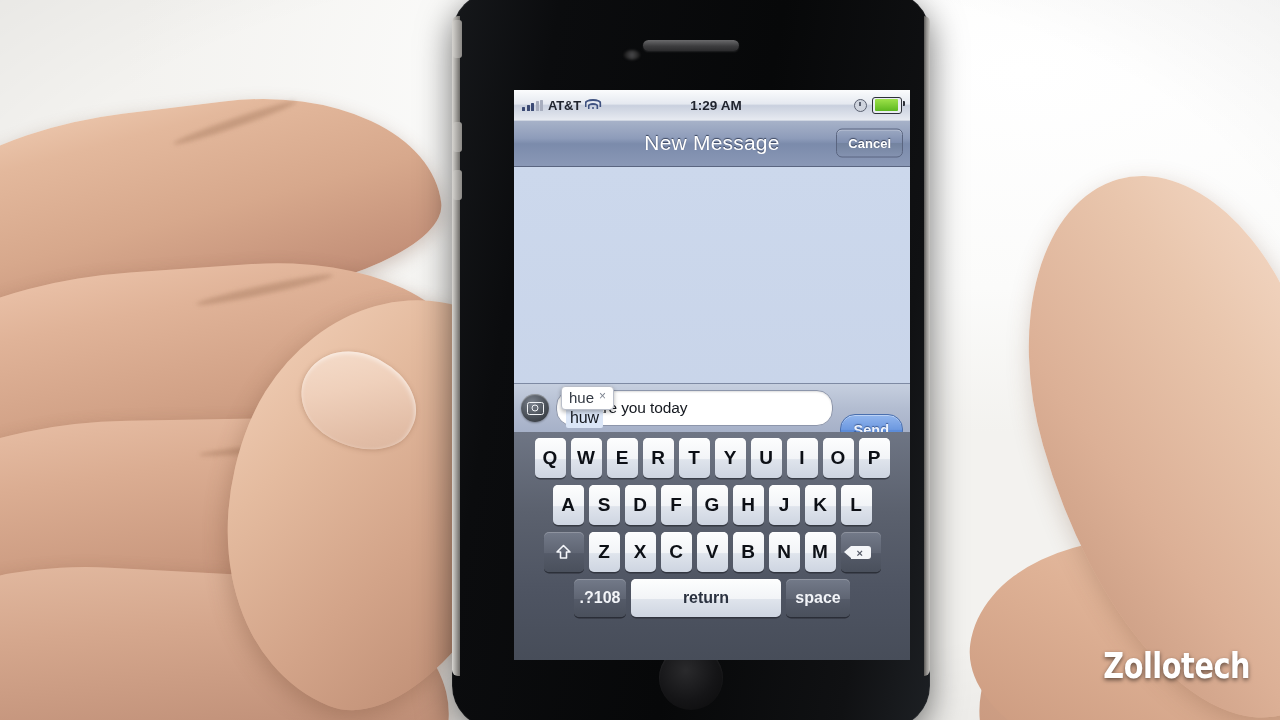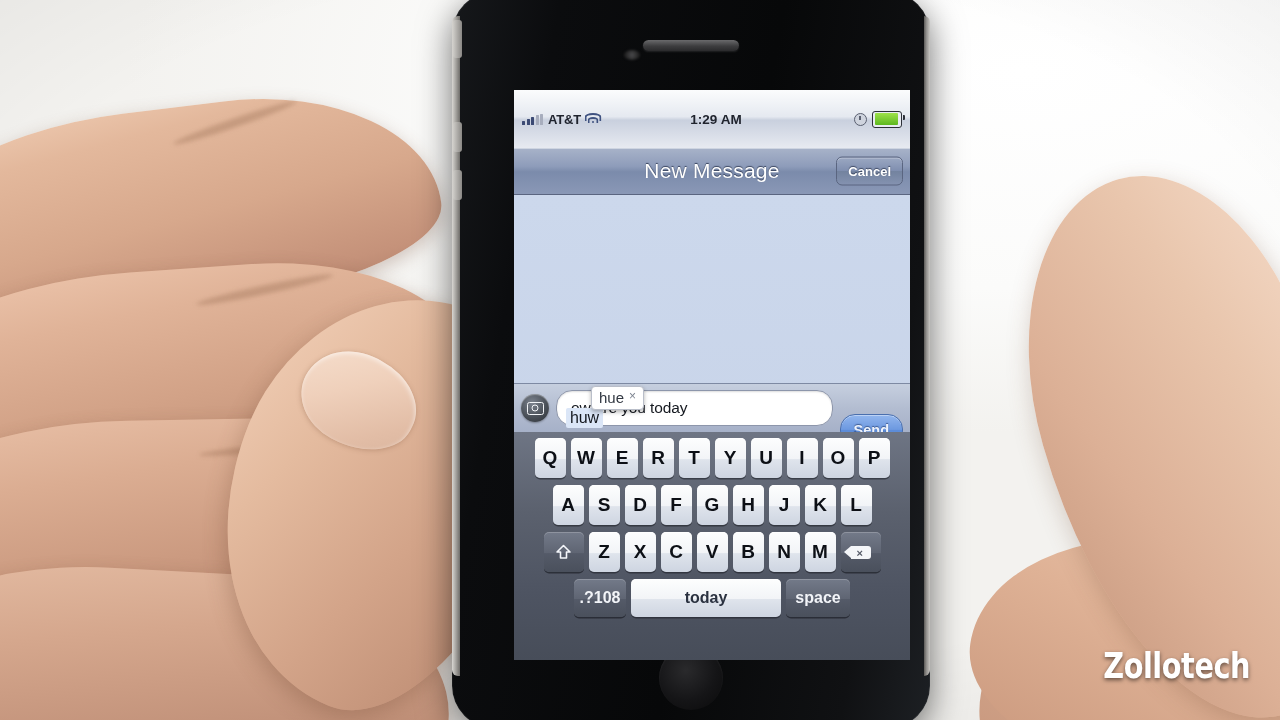--- a/index.html
+++ b/index.html
@@ -145,21 +145,21 @@
   }
 
   
   .screen{
     position:absolute;left:62px;top:98px;width:396px;height:570px;
     background:#cfd7e6;overflow:hidden;
   }
 
   
   .statusbar{
-    height:26px;display:flex;align-items:center;padding:16px 8px;
+    height:26px;display:flex;align-items:center;padding:2px 8px;
     background:linear-gradient(180deg,#fbfcfd 0%,#e5e9f0 46%,#c9d0de 52%,#e7eaf1 100%);
     font-size:13px;font-weight:bold;color:#20242e;position:relative;
   }
   .sb-left{display:flex;align-items:center;gap:5px;}
   .sig{display:flex;align-items:flex-end;gap:1.5px;height:11px;}
   .sig i{display:block;width:3px;border-radius:.5px;background:#3b4a74;}
   .sig i:nth-child(1){height:4px}.sig i:nth-child(2){height:6px}
   .sig i:nth-child(3){height:8px}
   .sig i.off{background:#a7adbd}
   .sig i:nth-child(4){height:10px}.sig i:nth-child(5){height:11px}
@@ -245,21 +245,21 @@
     font-size:16px;color:#14181f;
     background:#dbe6f7;padding:1px 4px;border-radius:2px;
     letter-spacing:-.1px;z-index:6;
   }
   .autocorrect{
     position:absolute;left:4px;top:-5px;z-index:7;
     background:#fff;border:1px solid #b9bec9;border-radius:4px;
     padding:2px 7px 3px 7px;
     box-shadow:0 2px 4px rgba(0,0,0,.3);
     display:flex;align-items:flex-start;gap:5px;
-    font-size:15px;color:#323842;white-space:nowrap;margin-left:30px;
+    font-size:15px;color:#323842;white-space:nowrap;
   }
   .autocorrect .x{font-size:12px;color:#7d8490;}
   .send-btn{
     flex:0 0 auto;padding:7px 13px;border-radius:15px;
     background:linear-gradient(180deg,#92b6ee 0%,#6d99e0 48%,#5b8bd8 52%,#7aa4e6 100%);
     border:1px solid #4a6fae;
     color:#eef3fc;font-size:14.5px;font-weight:bold;
     text-shadow:0 -1px 1px rgba(35,60,110,.7);
     box-shadow:inset 0 1px 0 rgba(255,255,255,.4);
     margin-top:44px;
@@ -438,21 +438,21 @@
               <div class="key">M</div>
             </div>
           <div class="key dark del">
             <span class="del-glyph">
                 <span class="del-x">×</span>
               </span>
           </div>
         </div>
         <div class="krow r4">
           <div class="key dark num">.?108</div>
-          <div class="key space">today</div>
+          <div class="key space">return</div>
           <div class="key dark ret">space</div>
         </div>
       </div>
 
     </div>
   </div>
 
   <div class="bg-vignette"></div>
   <div class="watermark">Zollotech</div>
 

